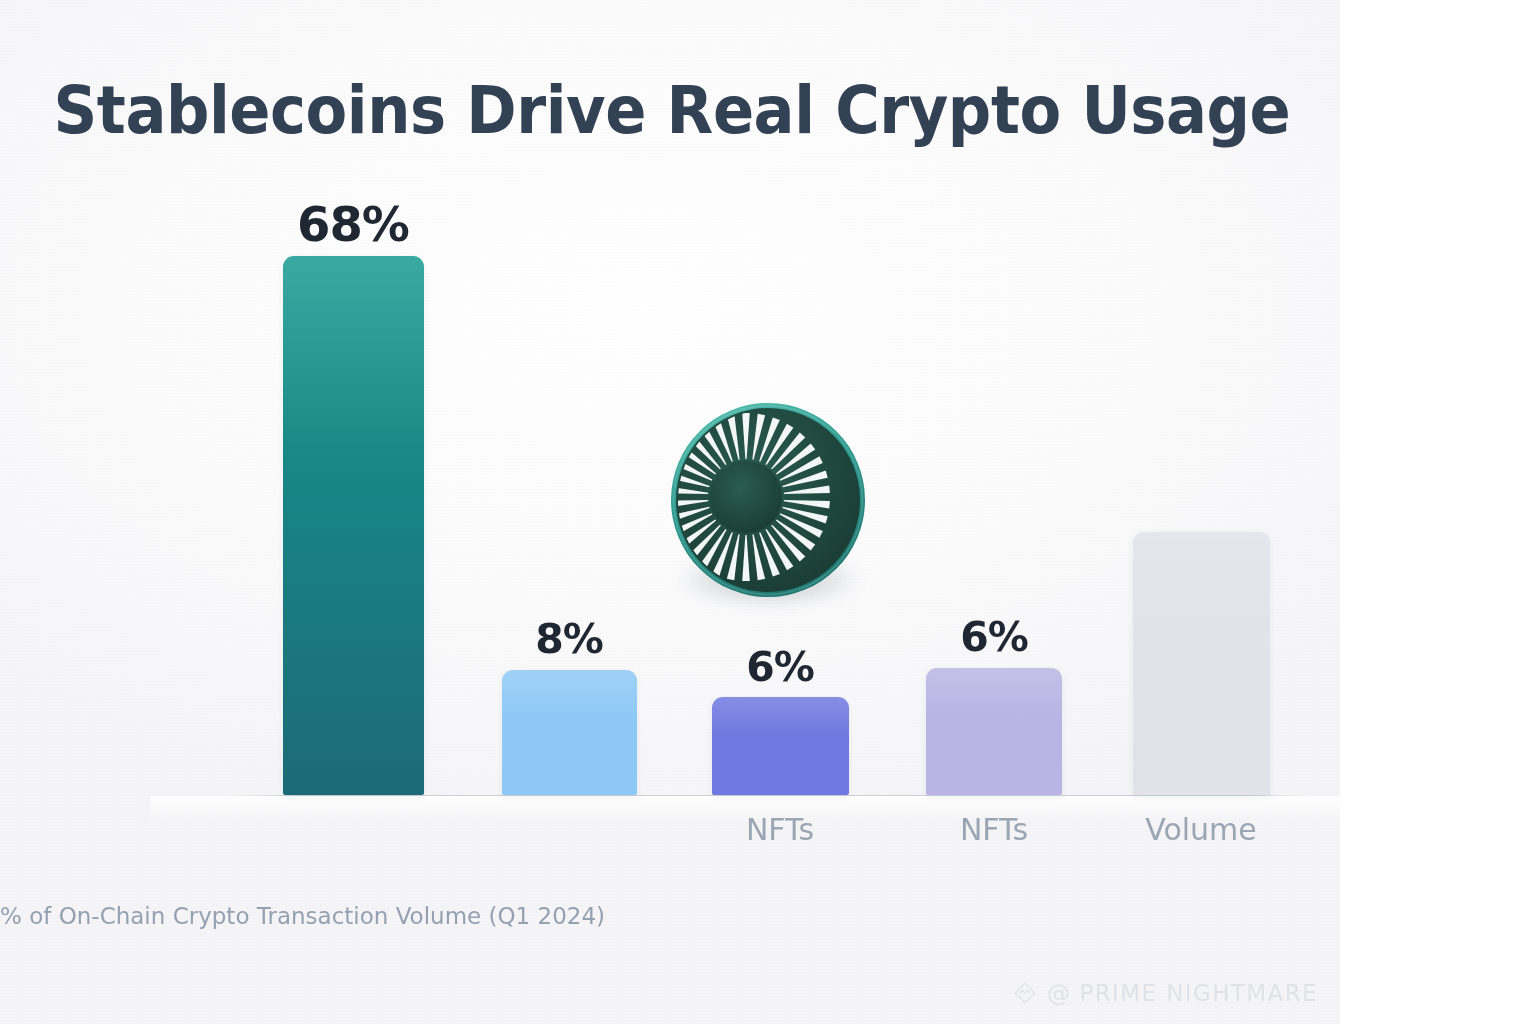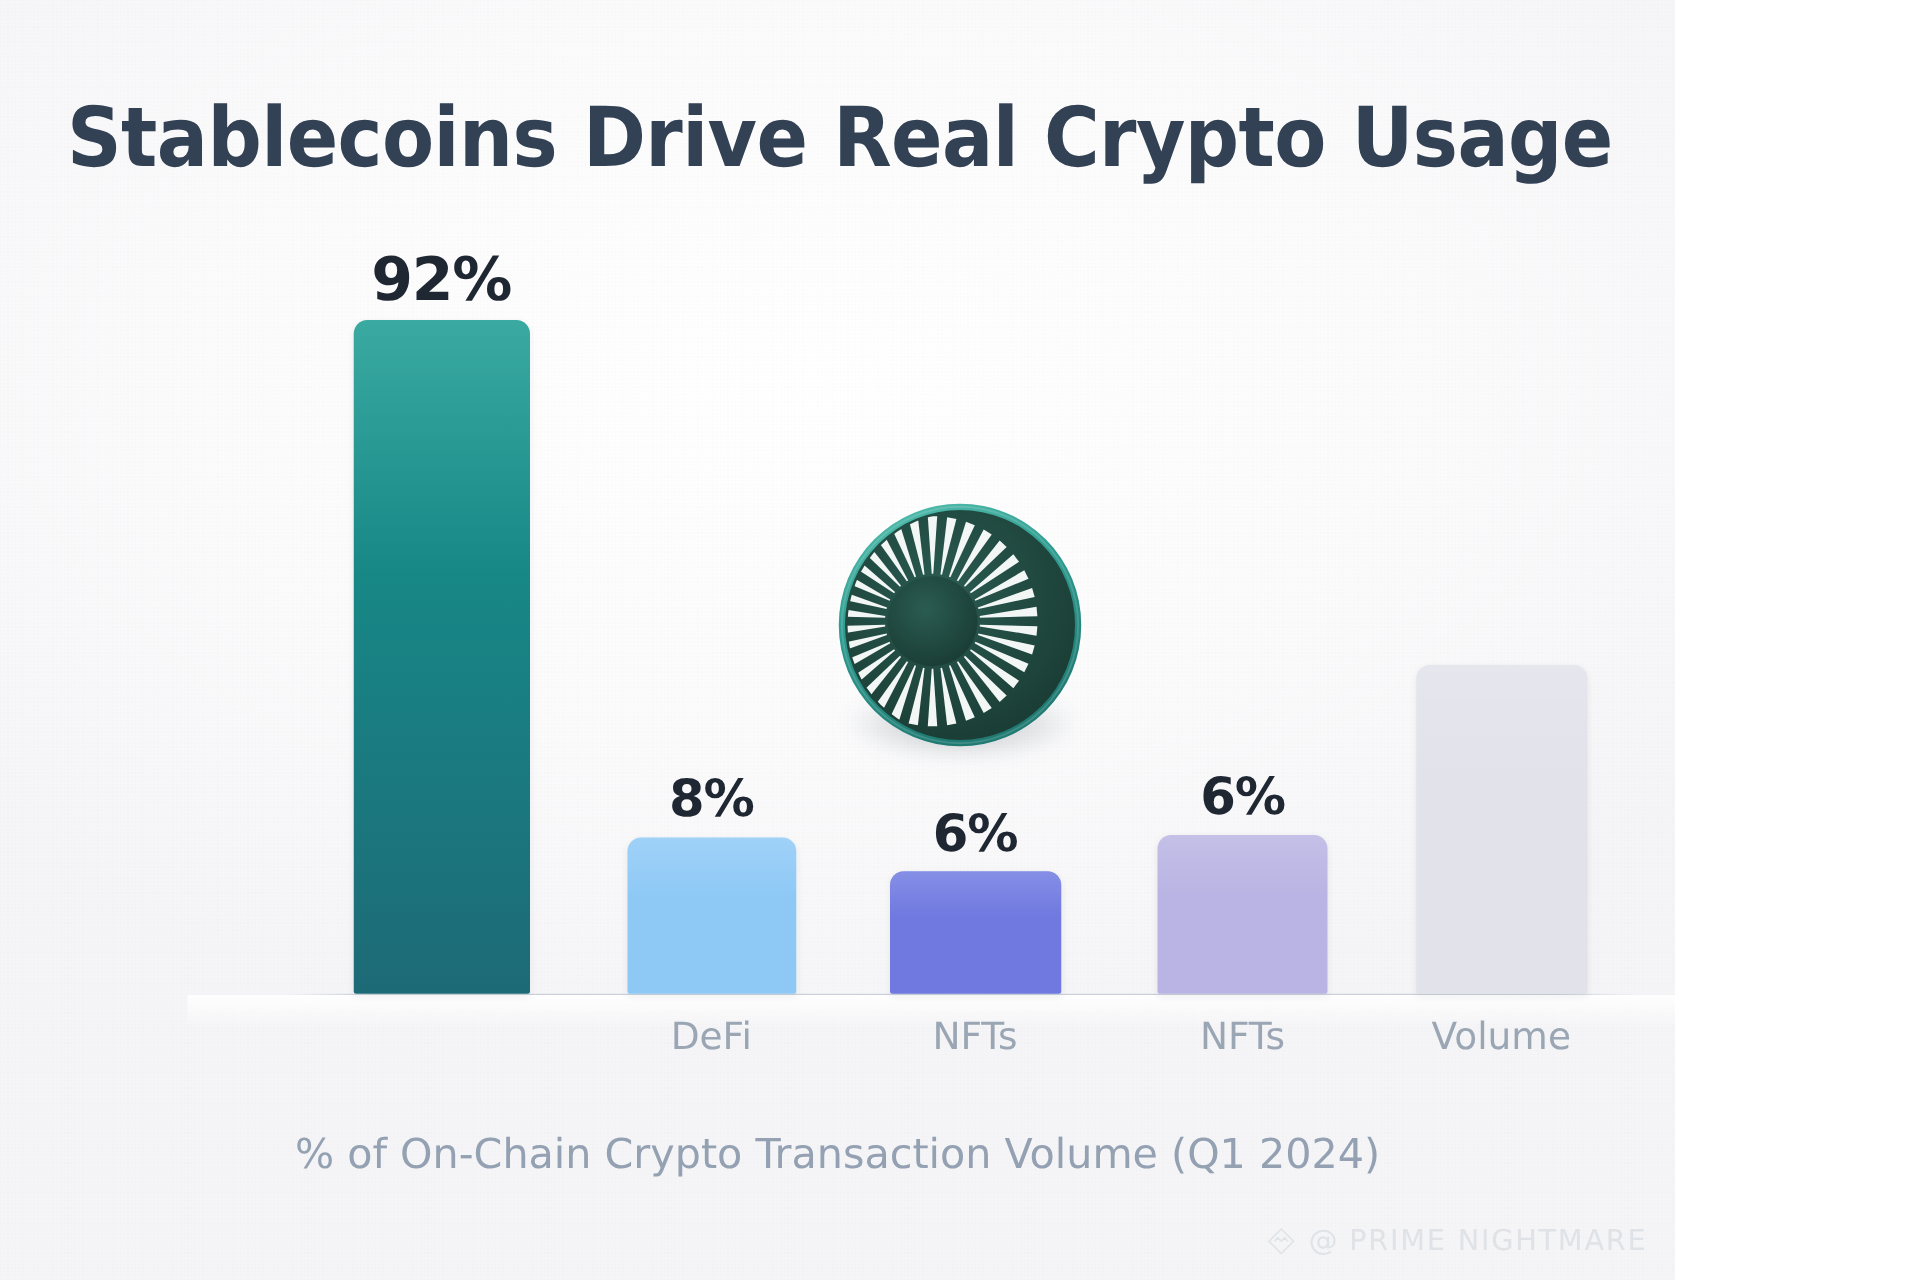--- a/index.html
+++ b/index.html
@@ -120,22 +120,22 @@
     color: #1f2733;
     font-weight: 700;
   }
 
   
   #caption {
     position: absolute;
     left: 0;
     right: 0;
     top: 903px;
-    text-align: center;
-    font-size: 33px;
+    text-align: left;
+    font-size: 23px;
     color: #93a1b2;
     font-family: "DejaVu Sans", "Liberation Sans", sans-serif;
     white-space: nowrap;
   }
 
   
   #coin-wrap {
     position: absolute;
     left: 668px;
     top: 400px;
@@ -183,24 +183,23 @@
 
   <div id="grain"></div>
 
   <div id="title">Stablecoins Drive Real Crypto Usage</div>
 
   <div id="plot">
     <div class="ground"></div>
     <div class="baseline"></div>
 
   <div class="bar" style="left: 283px; width: 141px; top: 256px; height: 539px; background: linear-gradient(rgb(20, 153, 143) 0%, rgb(29, 106, 119) 100%); box-shadow: rgba(40, 55, 70, 0.07) 0px 2px 6px;"></div>
-      <div class="value" style="left: 233px; width: 240px; top: 196px; font-size: 48px;">92%</div>
+      <div class="value" style="left: 233px; width: 240px; top: 196px; font-size: 48px;">68%</div>
       <div class="bar" style="left: 502px; width: 135px; top: 670px; height: 125px; background: rgb(142, 201, 246); box-shadow: rgba(40, 55, 70, 0.07) 0px 2px 6px;"></div>
       <div class="value" style="left: 449px; width: 240px; top: 615px; font-size: 41px;">8%</div>
-      <div class="catlabel" style="left: 419px; width: 300px;">DeFi</div>
       <div class="bar" style="left: 712px; width: 137px; top: 697px; height: 98px; background: rgb(111, 121, 224); box-shadow: rgba(40, 55, 70, 0.07) 0px 2px 6px;"></div>
       <div class="value" style="left: 660px; width: 240px; top: 643px; font-size: 41px;">6%</div>
       <div class="catlabel" style="left: 630px; width: 300px;">NFTs</div>
       <div class="bar" style="left: 926px; width: 136px; top: 668px; height: 127px; background: rgb(185, 180, 227); box-shadow: rgba(40, 55, 70, 0.07) 0px 2px 6px;"></div>
       <div class="value" style="left: 874px; width: 240px; top: 613px; font-size: 41px;">6%</div>
       <div class="catlabel" style="left: 844px; width: 300px;">NFTs</div>
       <div class="bar" style="left: 1133px; width: 137px; top: 532px; height: 263px; background: rgb(225, 226, 234); box-shadow: rgba(40, 55, 70, 0.07) 0px 2px 6px;"></div>
       <div class="catlabel" style="left: 1051px; width: 300px;">Volume</div>
     </div>
 

